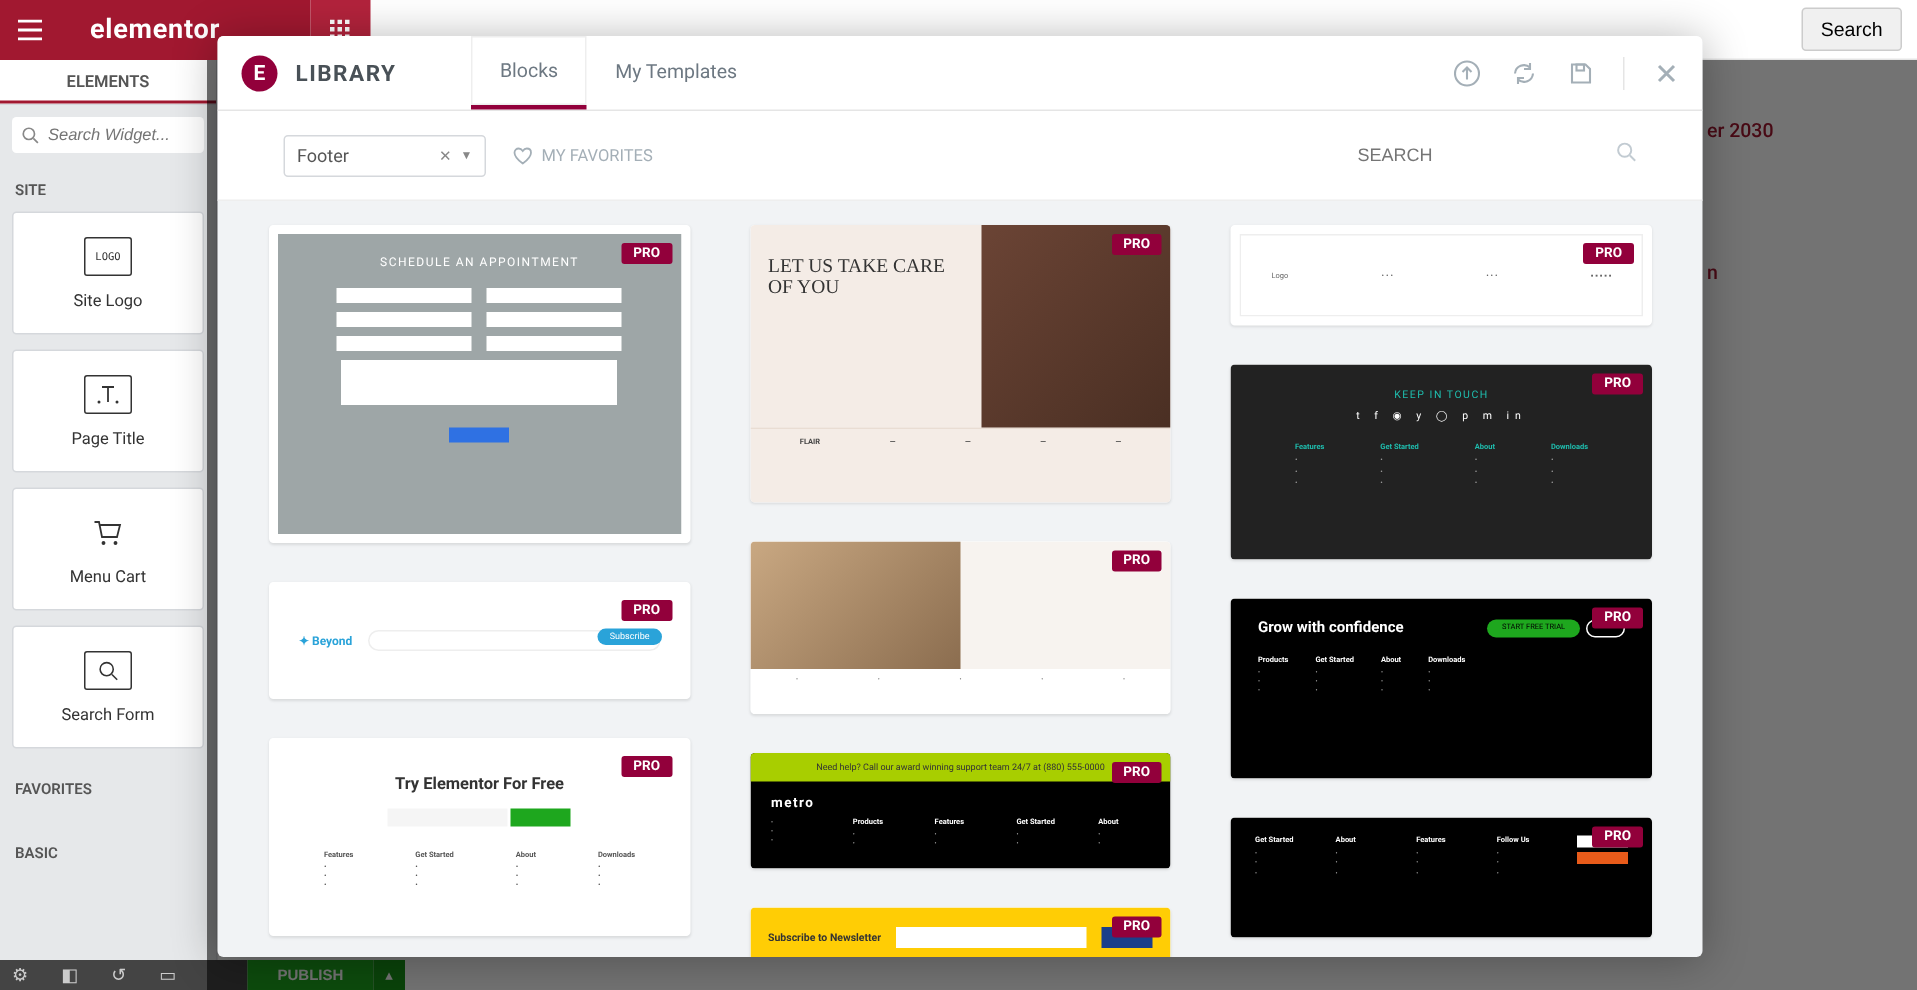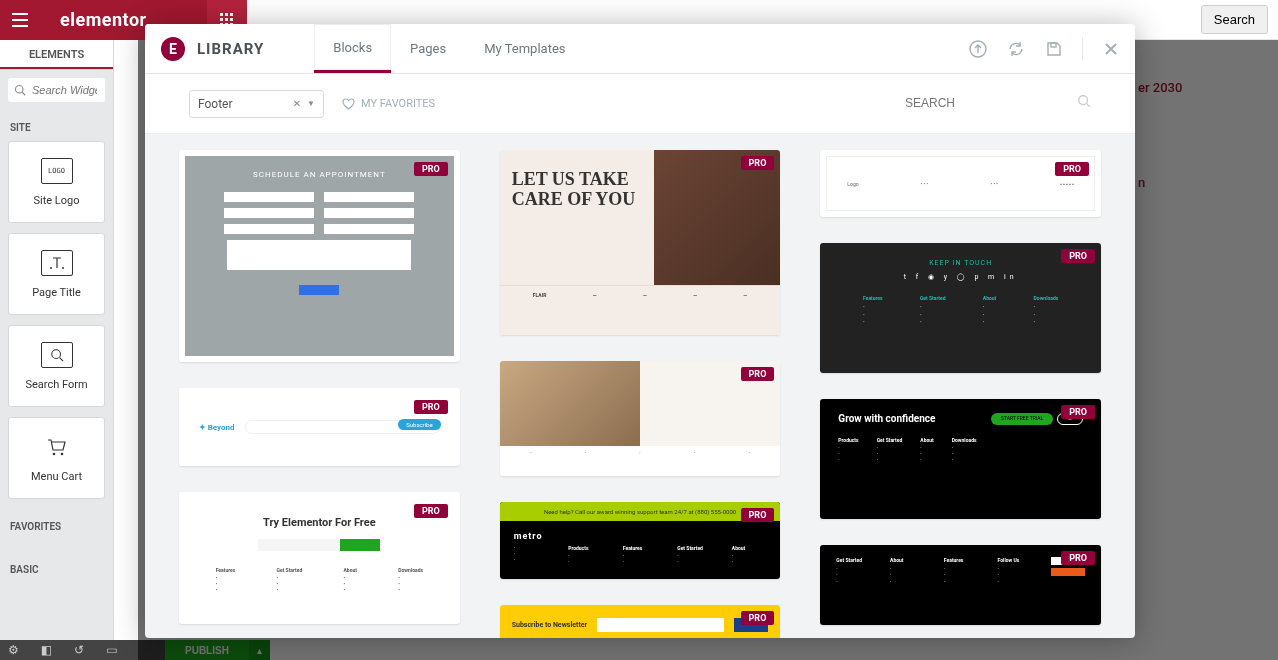--- a/index.html
+++ b/index.html
@@ -7,21 +7,21 @@
   
   
   .wp-header { position: absolute; top: 0; left: 0; right: 0; height: 40px; display: flex; align-items: center; background: #fff; border-bottom: 1px solid #e5e5e5; }
   .wp-burger { width: 40px; height: 40px; background: #a11830; display: flex; align-items: center; justify-content: center; color: #fff; }
   .wp-brand { background: #a11830; height: 40px; padding: 0 60px 0 20px; display: flex; align-items: center; color: #fff; font-weight: 700; letter-spacing: 0.5px; font-size: 18px; }
   .wp-apps { width: 40px; height: 40px; background: #b3233c; display: flex; align-items: center; justify-content: center; color: #fff; }
   .wp-title { font-size: 24px; font-weight: 400; color: #1d2327; padding-left: 20px; }
   .wp-search-btn { margin-left: auto; margin-right: 10px; background: #f0f0f0; border: 1px solid #ccc; padding: 6px 12px; border-radius: 3px; font-size: 13px; }
 
   
-  .e-sidebar { position: absolute; left: 0; top: 40px; width: 114px; height: calc(100% - 40px); background: #e6e8ea; border-right: 1px solid #d5d8dc; }
+  .e-sidebar { position: absolute; left: 0; top: 40px; width: 145px; height: calc(100% - 40px); background: #e6e8ea; border-right: 1px solid #d5d8dc; }
   .e-sidebar-tabs { display: flex; height: 30px; border-bottom: 1px solid #d5d8dc; }
   .e-sidebar-tab { flex: 1; text-align: center; font-size: 11px; font-weight: 600; line-height: 30px; color: #555; }
   .e-sidebar-tab.active { background: #fff; border-bottom: 2px solid #a11830; }
   .e-sidebar-search { margin: 8px; position: relative; }
   .e-sidebar-search input { width: 100%; border: none; background: #fff; border-radius: 3px; padding: 6px 8px 6px 24px; font-size: 11px; font-style: italic; color: #888; }
   .e-sidebar-search .sicon { position: absolute; left: 6px; top: 6px; color: #888; }
   .e-cat-label { font-size: 10px; font-weight: 600; color: #555; padding: 12px 10px 8px; }
   .e-widget-card { background: #fff; margin: 0 8px 10px; border: 1px solid #d5d8dc; border-radius: 3px; height: 82px; display: flex; flex-direction: column; align-items: center; justify-content: center; gap: 10px; }
   .e-widget-icon { width: 32px; height: 26px; border: 1px solid #333; border-radius: 2px; display: flex; align-items: center; justify-content: center; font-size: 10px; color: #333; }
   .e-widget-label { font-size: 11px; color: #333; }
@@ -74,21 +74,21 @@
   .t1 .title { font-size: 8px; letter-spacing: 1px; margin-bottom: 10px; }
   .t1 .field { background: #fff; height: 10px; margin: 3px; }
   .t1 .row2 { display: flex; gap: 4px; }
   .t1 .row2 .field { width: 90px; }
   .t1 .wide { width: 184px; }
   .t1 .area { height: 30px; }
   .t1 .btn { background: #2f71e3; color: #fff; width: 40px; height: 10px; margin-top: 12px; }
 
   .t2 { height: 135px; background: #f4ece6; display: flex; }
   .t2 .left { width: 55%; padding: 20px 12px; }
-  .t2 .left h3 { font-family: serif; font-weight: 700; font-size: 18px; line-height: 1.1; }
+  .t2 .left h3 { font-family: serif; font-weight: 400; font-size: 13px; line-height: 1.1; }
   .t2 .portrait { width: 45%; background: linear-gradient(135deg, #6b4435, #4a2f23); border-radius: 0; }
   .t2-strip { height: 50px; background: #f4ece6; border-top: 1px solid #e9ddd3; display: flex; justify-content: space-around; padding: 6px 10px; font-size: 5px; color: #444; }
   .t2-strip .c h5 { font-size: 5px; font-weight: 700; margin-bottom: 2px; }
 
   .t3 { height: 55px; background: #fff; border: 1px solid #eee; display: flex; align-items: center; justify-content: space-between; padding: 0 20px; font-size: 5px; color: #666; }
 
   .t4 { height: 130px; background: #222; color: #fff; padding: 16px 24px; }
   .t4 .kit { text-align: center; color: #1fbdae; font-size: 7px; letter-spacing: 1px; margin-bottom: 6px; }
   .t4 .socials { text-align: center; font-size: 7px; margin-bottom: 14px; letter-spacing: 4px; }
   .t4 .cols { display: flex; justify-content: space-around; font-size: 5px; }
@@ -194,38 +194,38 @@
     <div class="e-widget-icon">
       <svg width="18" height="14" viewBox="0 0 18 14">
           <path d="M9 2v10M5 2h8" stroke="#333" stroke-width="1.2"></path>
           <circle cx="3" cy="12" r="1" fill="#333"></circle>
           <circle cx="15" cy="12" r="1" fill="#333"></circle>
         </svg>
     </div>
     <div class="e-widget-label">Page Title</div>
   </div>
   <div class="e-widget-card">
-    <div class="e-widget-icon">
-      <svg width="14" height="14" viewBox="0 0 16 16">
-          <circle cx="7" cy="7" r="5" stroke="#333" stroke-width="1.2" fill="none"></circle>
-          <path d="M11 11l4 4" stroke="#333" stroke-width="1.2"></path>
-        </svg>
-    </div>
-    <div class="e-widget-label">Search Form</div>
-  </div>
-  <div class="e-widget-card">
     <div class="e-widget-icon" style="border:none;">
       <svg width="22" height="18" viewBox="0 0 22 18">
           <path d="M2 2h3l2 10h10l2-8H6" stroke="#333" stroke-width="1.2" fill="none"></path>
           <circle cx="8" cy="16" r="1.3" fill="#333"></circle>
           <circle cx="16" cy="16" r="1.3" fill="#333"></circle>
         </svg>
     </div>
     <div class="e-widget-label">Menu Cart</div>
   </div>
+  <div class="e-widget-card">
+    <div class="e-widget-icon">
+      <svg width="14" height="14" viewBox="0 0 16 16">
+          <circle cx="7" cy="7" r="5" stroke="#333" stroke-width="1.2" fill="none"></circle>
+          <path d="M11 11l4 4" stroke="#333" stroke-width="1.2"></path>
+        </svg>
+    </div>
+    <div class="e-widget-label">Search Form</div>
+  </div>
 
   <div class="e-cat-label">FAVORITES</div>
   <div class="e-cat-label" style="padding-top:24px;">BASIC</div>
 </div>
 
 <div class="e-bottombar">
   <div class="e-bb-left">
     <span class="e-bb-ic">⚙</span>
     <span class="e-bb-ic">◧</span>
     <span class="e-bb-ic">↺</span>
@@ -241,21 +241,20 @@
 </div>
 
 <div class="overlay"></div>
 
 <div class="modal">
   <div class="modal-header">
     <div class="mh-logo">E</div>
     <div class="mh-title">LIBRARY</div>
     <div class="mh-tabs">
       <div class="mh-tab active">Blocks</div>
-      <div class="mh-tab">Pages</div>
       <div class="mh-tab">My Templates</div>
     </div>
     <div class="mh-icons">
       <div class="mh-icon">
         <svg width="18" height="18" viewBox="0 0 18 18">
             <circle cx="9" cy="9" r="8" stroke="#a4afb7" stroke-width="1.4" fill="none"></circle>
             <path d="M9 13V5M6 8l3-3 3 3" stroke="#a4afb7" stroke-width="1.4" fill="none"></path>
           </svg>
       </div>
       <div class="mh-icon">

